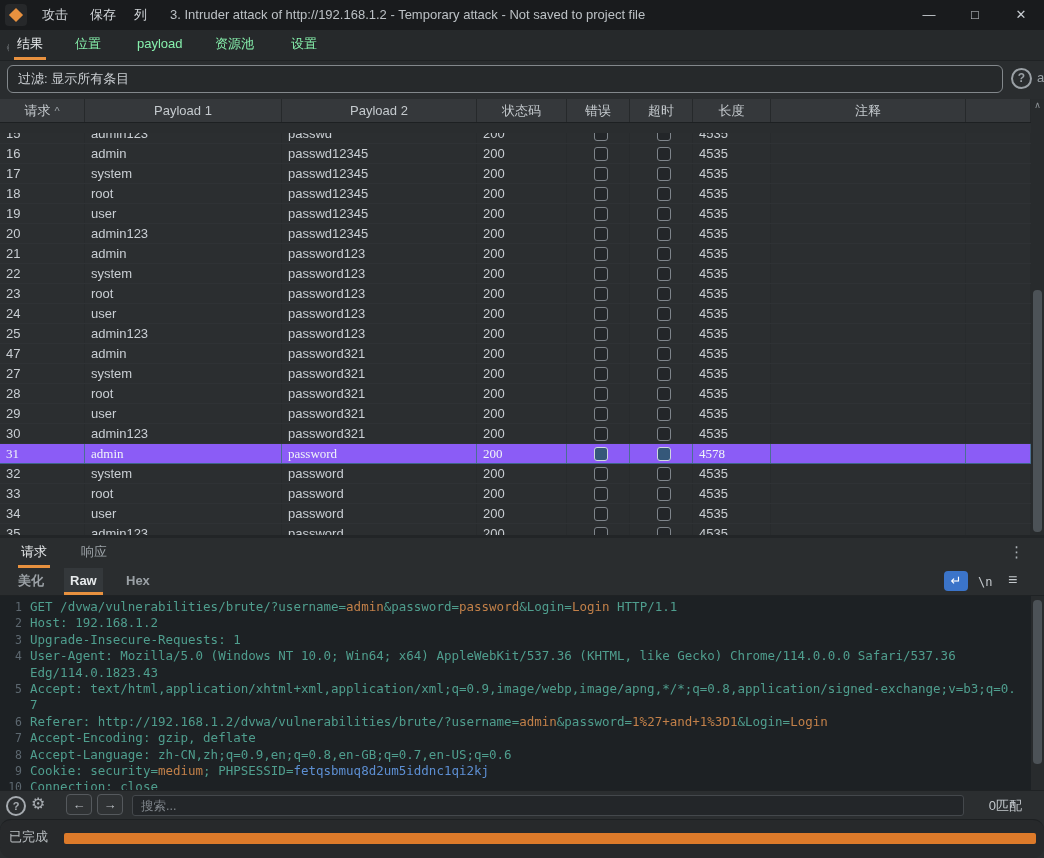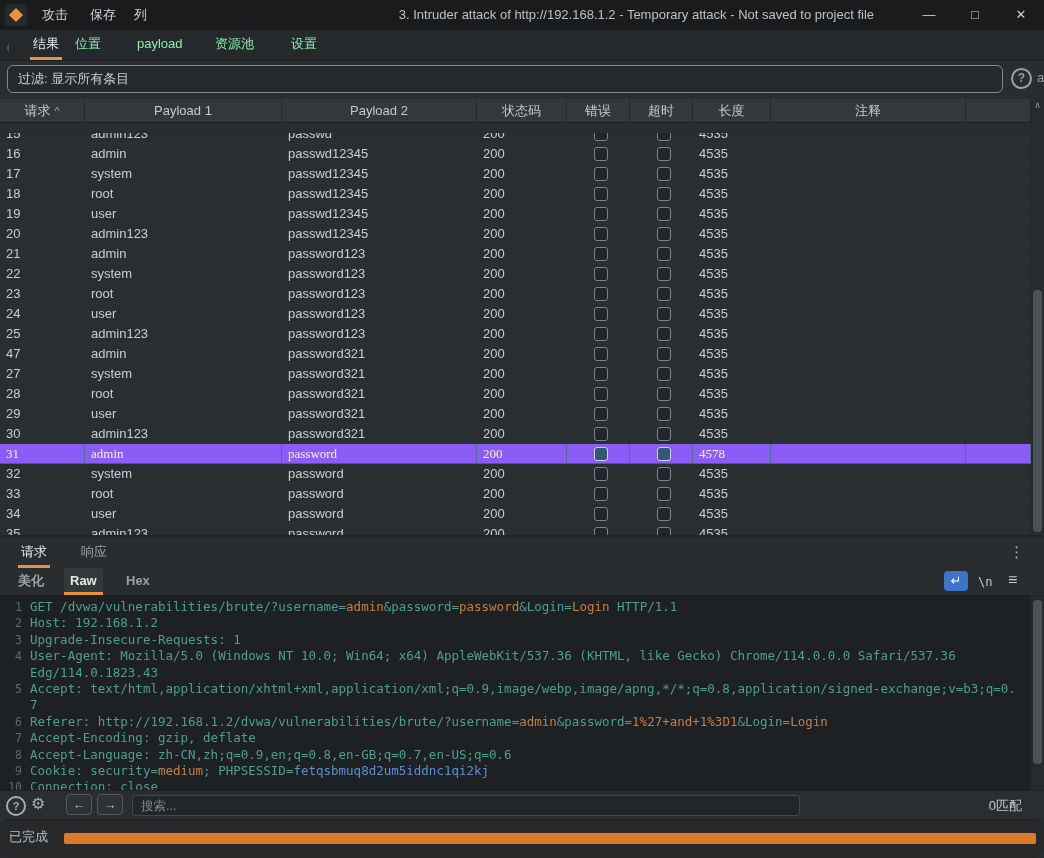--- a/index.html
+++ b/index.html
@@ -4,28 +4,28 @@
 <style>
   html,body{margin:0;padding:0;background:#141617;}
   #app{position:relative;width:1044px;height:858px;background:#2a2d2f;overflow:hidden;
        font-family:"Liberation Sans",sans-serif;color:#c9ced3;}
 
   
   .titlebar{position:absolute;top:0;left:0;right:0;height:30px;background:#191b1d;}
   .app-icon{position:absolute;left:5px;top:4px;width:22px;height:22px;background:#26282a;border-radius:4px;}
   .app-icon::after{content:"";position:absolute;left:6px;top:6px;width:10px;height:10px;background:#e8913f;transform:rotate(45deg);}
   .menu-item{position:absolute;top:0;height:26px;line-height:30px;font-size:13px;color:#d2d6da;padding:0 6px;cursor:default;}
-  .title{position:absolute;left:170px;right:170px;top:0;height:30px;line-height:30px;text-align:right;
+  .title{position:absolute;left:170px;right:170px;top:0;height:30px;line-height:30px;text-align:left;
          font-size:13px;color:#bcc1c5;white-space:nowrap;overflow:hidden;}
   .win-btn{position:absolute;top:0;width:46px;height:30px;line-height:30px;text-align:center;font-size:13px;color:#c9ced3;}
 
   
   .tabbar{position:absolute;top:30px;left:0;right:0;height:31px;background:#26292b;border-bottom:1px solid #1f2224;box-sizing:border-box;}
   .tab{position:absolute;top:0;height:30px;line-height:28px;font-size:13px;color:#86efac;padding:0 3px;}
-  .tab.active{color:#e7eaec;border-bottom:3px solid #e8913f;box-sizing:border-box;margin-left:16px;}
+  .tab.active{color:#e7eaec;border-bottom:3px solid #e8913f;box-sizing:border-box;}
   .collapse{position:absolute;left:0;top:40px;width:9px;overflow:hidden;color:#84898d;font-size:12px;z-index:6;}
 
   
   .filterbar{position:absolute;top:61px;left:0;right:0;height:38px;background:#2a2d2f;}
   .filter-input{position:absolute;left:7px;top:4px;width:984px;height:26px;border:1px solid #83888c;border-radius:6px;
                 background:#26292b;font-size:13px;line-height:26px;padding-left:10px;color:#caced2;box-sizing:content-box;}
   .help-circle{position:absolute;left:1011px;top:7px;width:17px;height:17px;border:2px solid #9aa0a5;border-radius:50%;
                color:#9aa0a5;font-size:12px;font-weight:bold;text-align:center;line-height:17px;}
   .clipped-a{position:absolute;left:1037px;top:9px;width:7px;overflow:hidden;color:#9aa0a5;font-size:13px;}
 
@@ -80,21 +80,21 @@
   .seg-o{color:#c28049}
   .seg-b{color:#5d8fd3}
 
   
   .searchbar{position:absolute;top:790px;left:0;right:0;height:29px;background:#2b2e30;border-top:1px solid #1f2224;box-sizing:border-box;}
   .sb-help{position:absolute;left:6px;top:5px;width:16px;height:16px;border:2px solid #a6abb0;border-radius:50%;
            font-size:11px;font-weight:bold;line-height:16px;text-align:center;color:#a6abb0;}
   .sb-gear{position:absolute;left:31px;top:3px;font-size:16px;color:#a6abb0;}
   .sb-nav{position:absolute;top:3px;width:26px;height:21px;border:1px solid #55595d;border-radius:4px;background:#2f3234;
           color:#b9bec3;text-align:center;line-height:19px;font-size:13px;box-sizing:border-box;}
-  .sb-input{position:absolute;left:132px;top:4px;width:668px;height:21px;background:#232629;border:1px solid #44484c;
+  .sb-input{position:absolute;left:132px;top:4px;width:832px;height:21px;background:#232629;border:1px solid #44484c;
             border-radius:3px;color:#c9ced3;font-size:12.5px;padding:0 8px;box-sizing:border-box;
             font-family:"Liberation Sans",sans-serif;outline:none;}
   .sb-input::placeholder{color:#80868c;}
   .sb-matches{position:absolute;right:22px;top:0;height:29px;line-height:29px;font-size:13px;color:#c5cace;}
 
   
   .statusbar{position:absolute;top:819px;left:0;right:0;height:39px;background:#27292b;border-top:1px solid #1d2022;box-sizing:border-box;border-radius:11px;}
   .status-text{position:absolute;left:9px;top:8px;font-size:13px;color:#b9bec2;}
   .progress{position:absolute;left:64px;top:13px;width:972px;height:11px;background:#dd7a2a;border-radius:2px;}
 </style>

